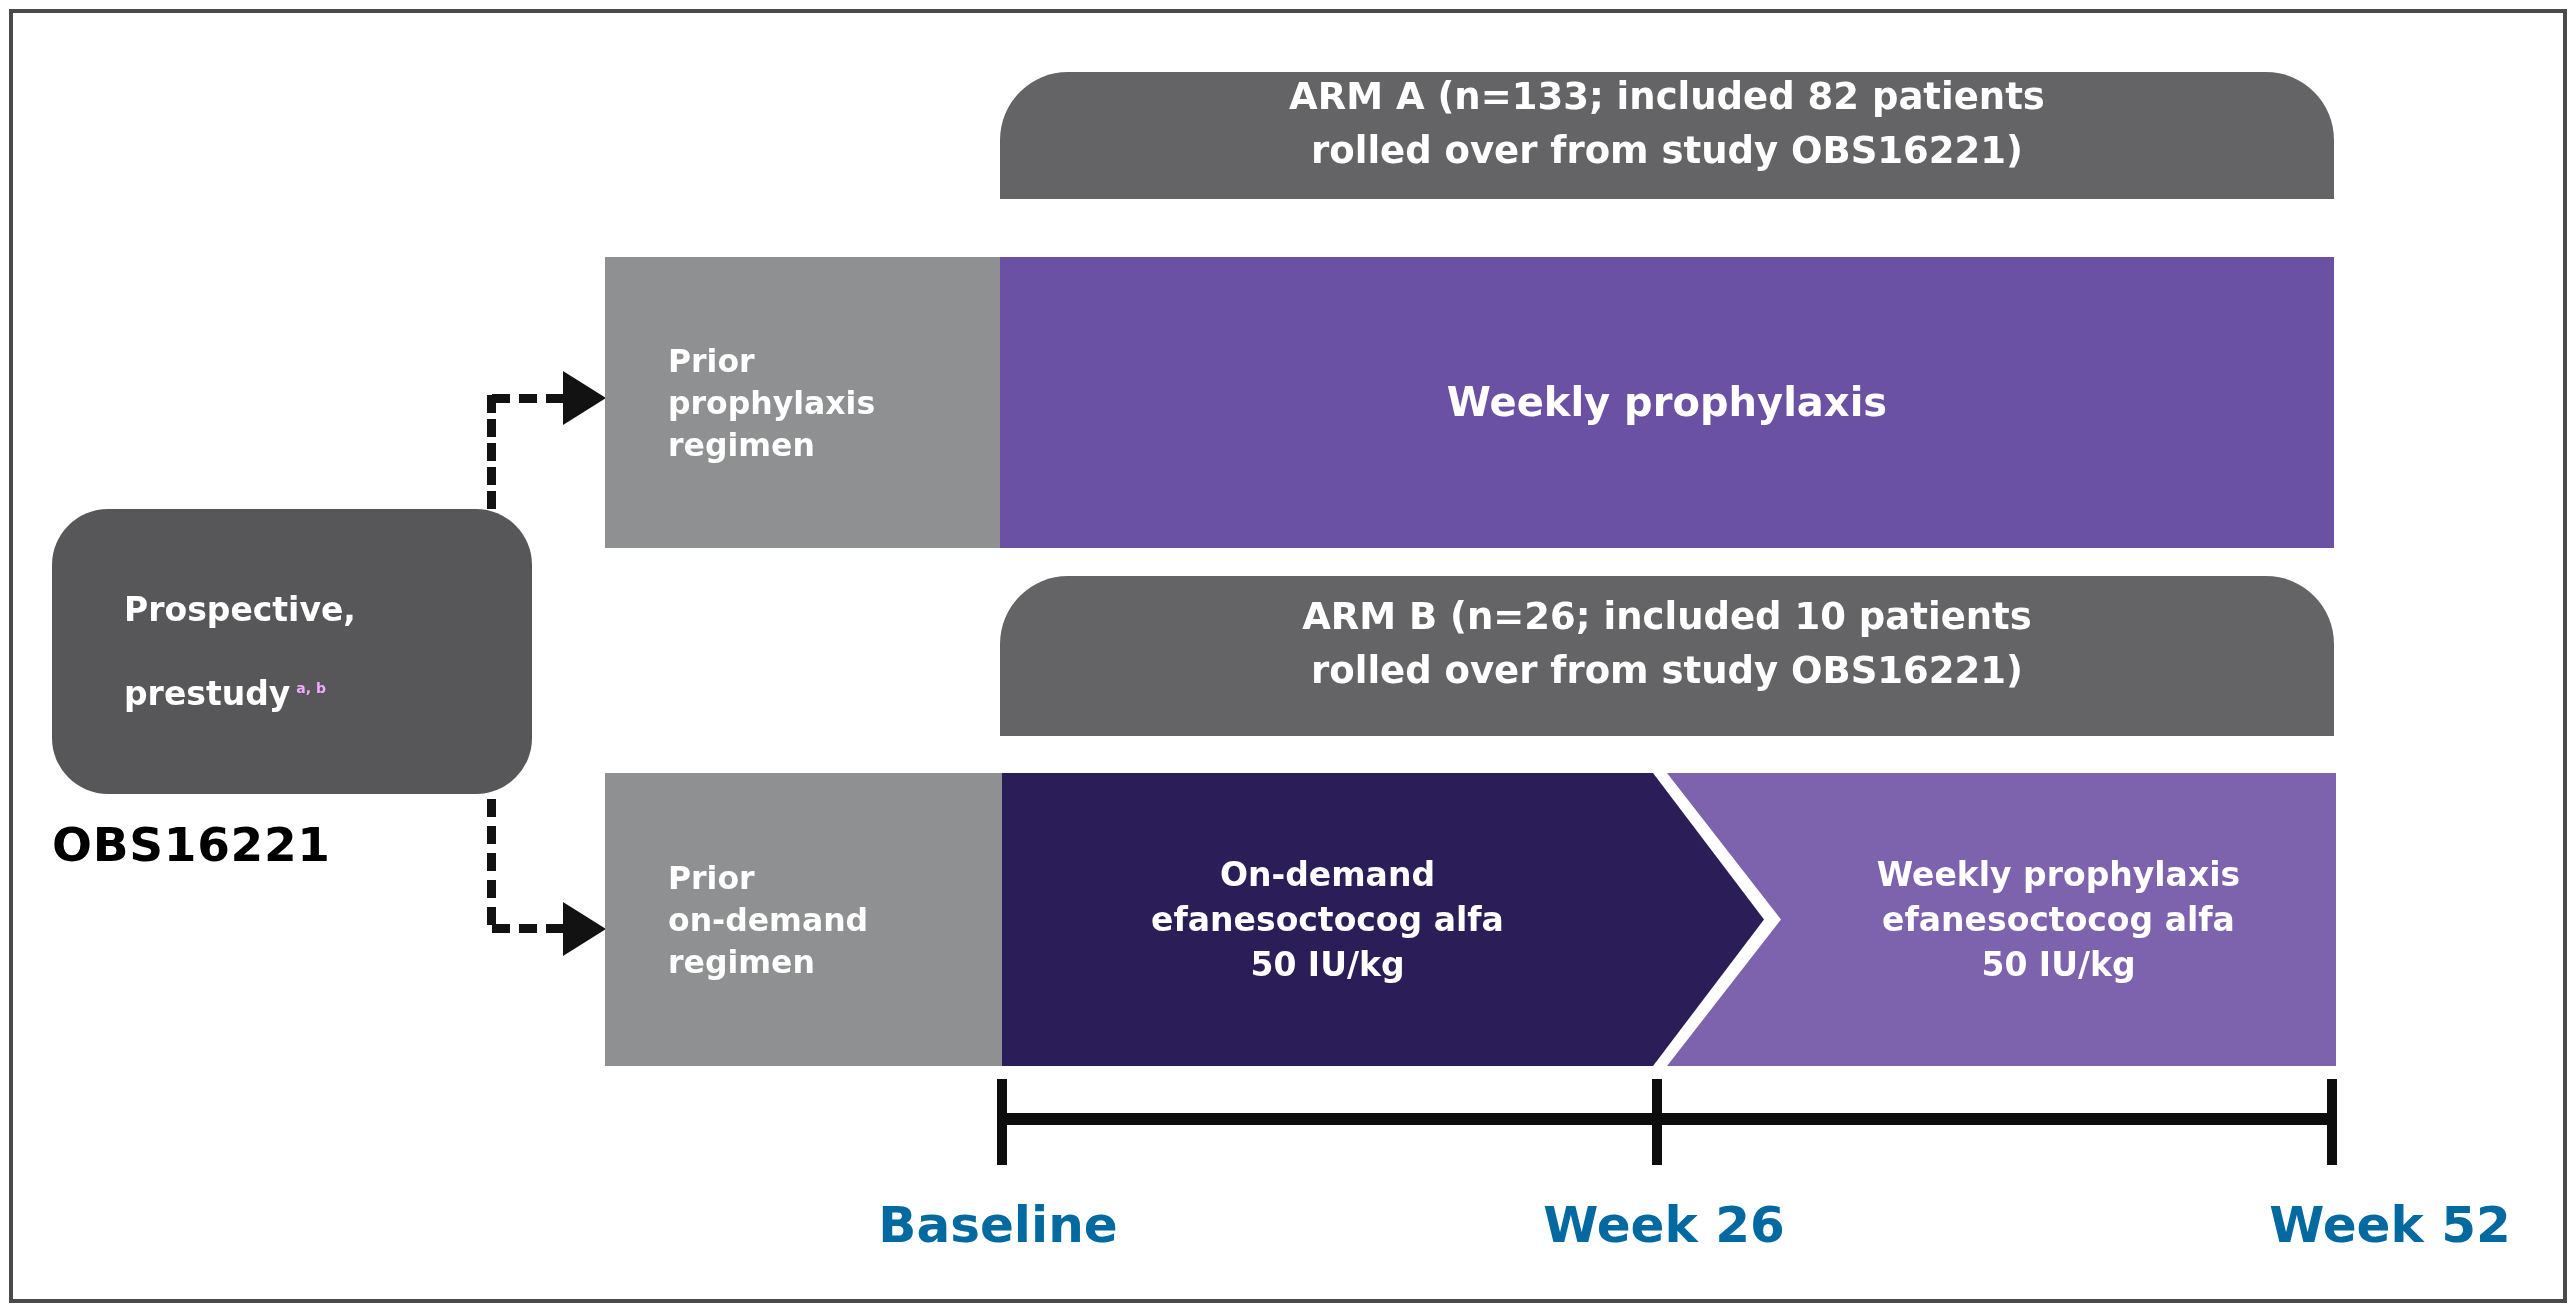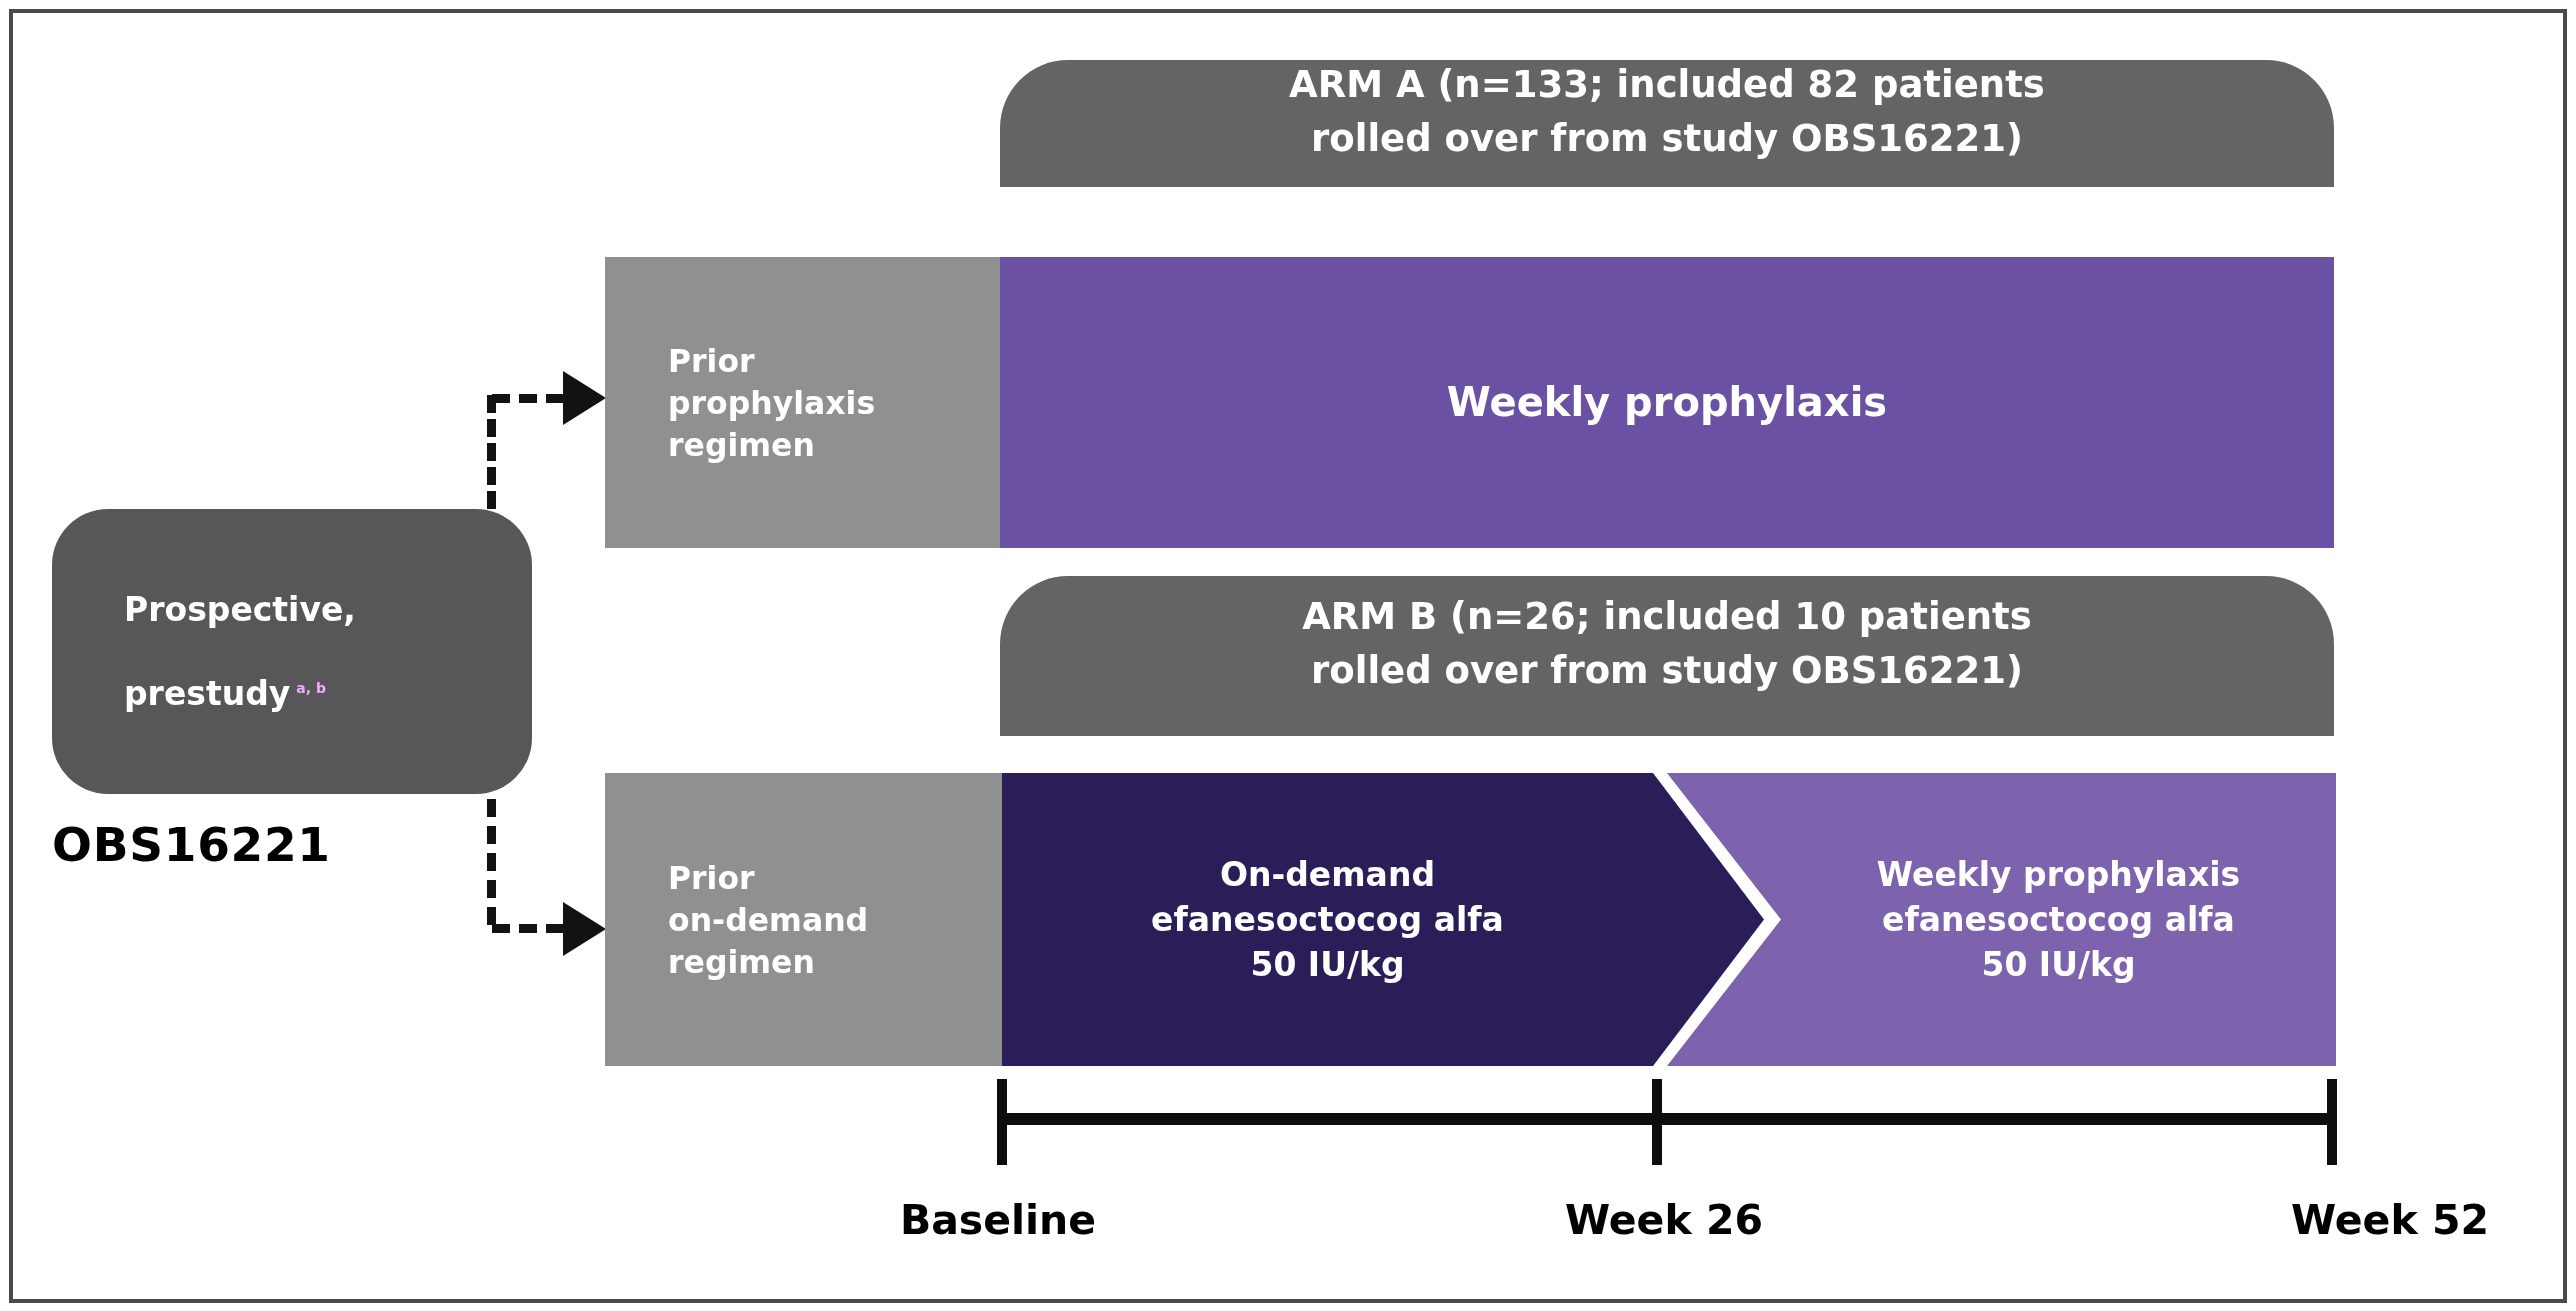--- a/index.html
+++ b/index.html
@@ -28,21 +28,21 @@
            justify-content:center;padding-left:63px;box-sizing:border-box;}
   .regimen .line{font-size:31.5px;line-height:42px;color:#fff;font-weight:bold;}
   .regimen.prophylaxis{left:605px;top:257px;height:291px;}
   .regimen.on-demand{left:605px;top:773px;height:293px;}
 
   
   .arm-header{left:1000px;width:1334px;background:#646466;
               border-radius:68px 68px 0 0;display:flex;flex-direction:column;
               justify-content:center;align-items:center;padding-bottom:24px;box-sizing:border-box;}
   .arm-header .line{font-size:37px;line-height:54px;color:#fff;font-weight:bold;text-align:center;}
-  .arm-header.a{top:60px;height:127px;align-items:center;}
+  .arm-header.a{top:72px;height:127px;align-items:center;}
   .arm-header.b{top:576px;height:160px;}
 
   
   .arm-a-bar{left:1000px;top:257px;width:1334px;height:291px;background:#6a51a3;
              display:flex;flex-direction:column;justify-content:center;align-items:center;}
   .arm-a-bar .line{font-size:40px;line-height:53px;color:#fff;font-weight:bold;text-align:center;}
 
   
   .seg{top:773px;height:293px;display:flex;flex-direction:column;justify-content:center;
        align-items:center;box-sizing:border-box;}
@@ -63,21 +63,21 @@
              border-bottom:27px solid transparent;border-left:43px solid #121212;}
   .arrowhead.top{left:563px;top:371px;}
   .arrowhead.bottom{left:563px;top:902px;}
 
   
   .timeline-bar{left:1000px;top:1113px;width:1337px;height:12px;background:#0d0d0d;}
   .tick{top:1079px;width:10px;height:86px;background:#0d0d0d;}
   .tick.t0{left:997px;}
   .tick.t1{left:1652px;}
   .tick.t2{left:2327px;}
-  .tl-label{top:1196px;color:#000000;font-size:41px;font-weight:bold;white-space:nowrap;}
+  .tl-label{top:1196px;color:#0369a1;font-size:50px;font-weight:bold;white-space:nowrap;}
   .tl-label.l0{left:998px;transform:translateX(-50%);}
   .tl-label.l1{left:1664px;transform:translateX(-50%);}
   .tl-label.l2{left:2390px;transform:translateX(-50%);}
 </style>
 </head>
 <body>
 
 <div id="canvas">
 
   <div class="abs frame"></div>

